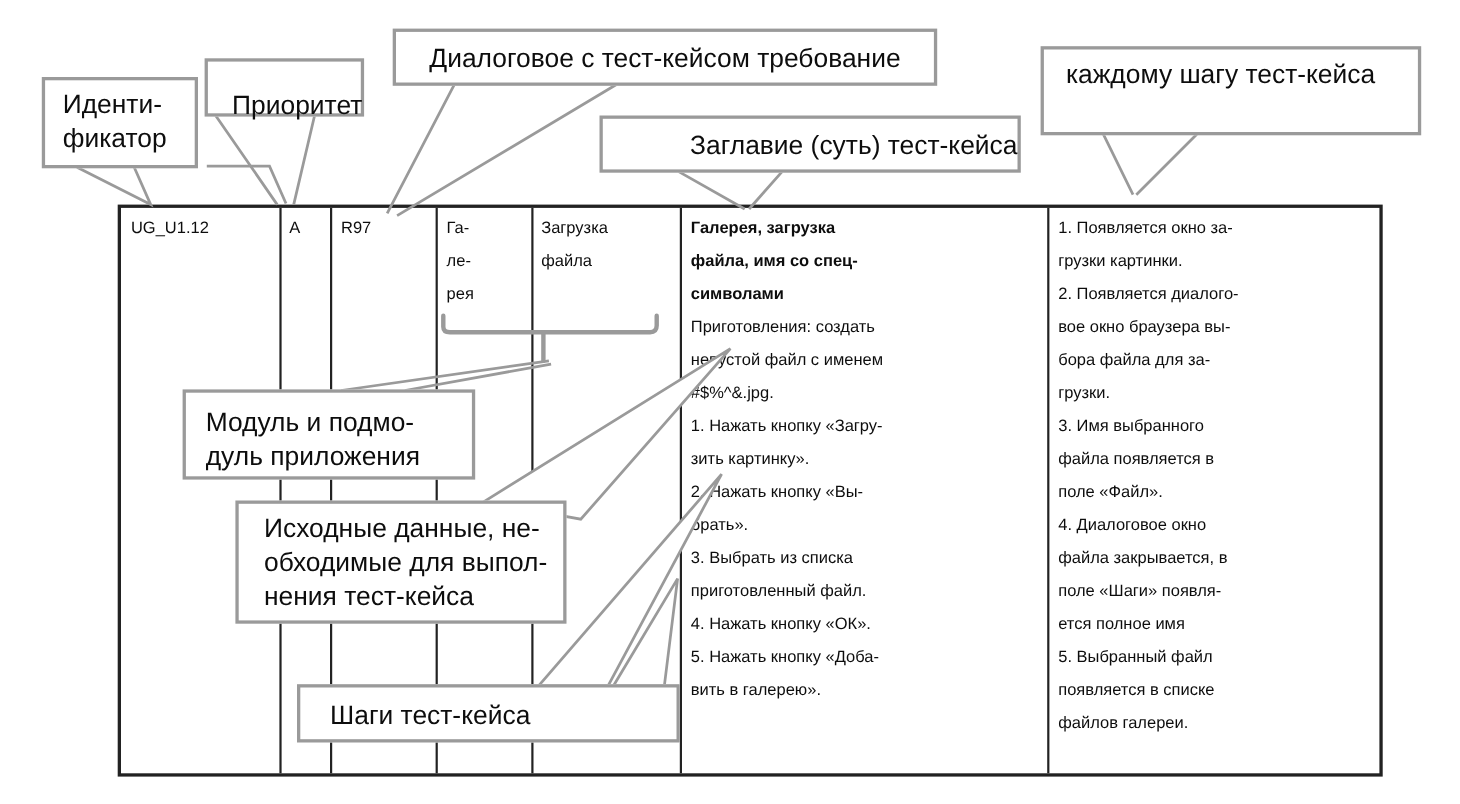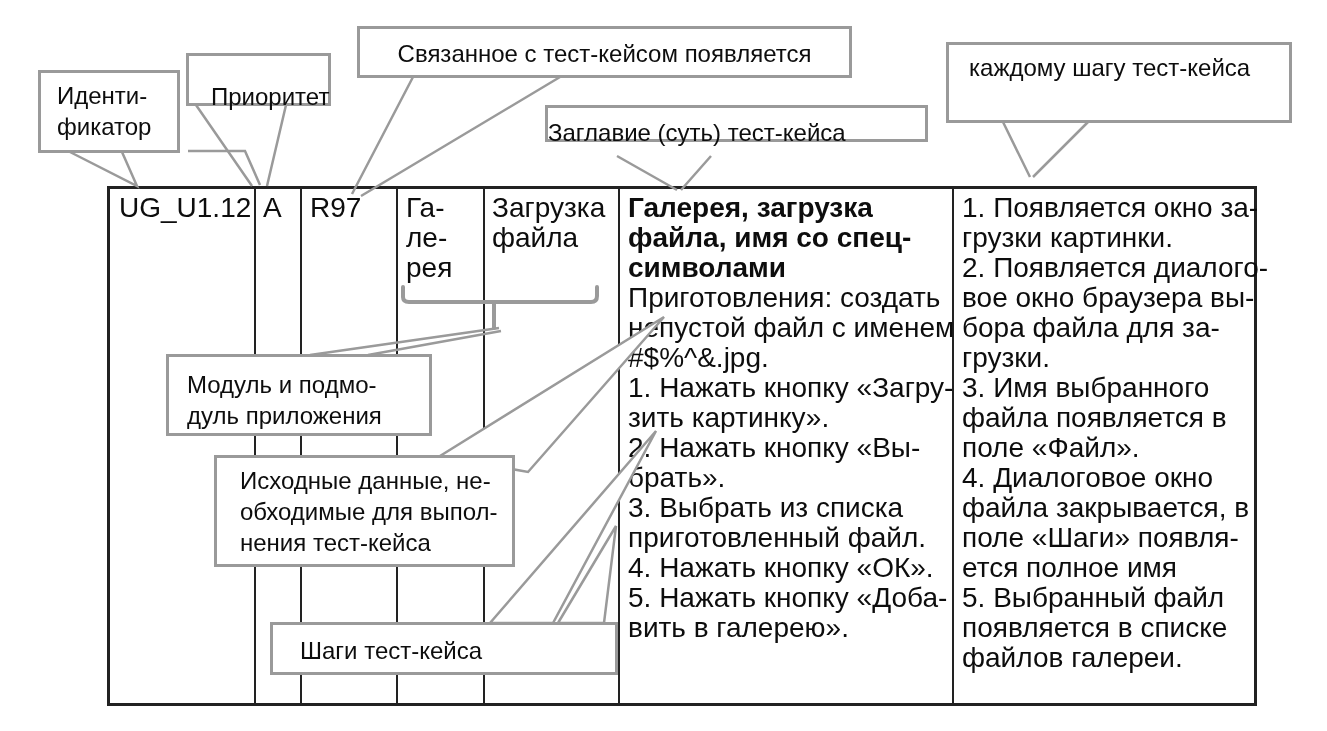--- a/index.html
+++ b/index.html
@@ -8,21 +8,21 @@
     font-family:"Liberation Sans","DejaVu Sans",sans-serif;
     color:#111;overflow:hidden;
   }
   
   .tbl{
     position:absolute;left:107px;top:186px;width:1150px;height:520px;
     border:3px solid #222;box-sizing:border-box;background:#fff;z-index:1;
   }
   .vline{position:absolute;top:0;bottom:0;width:2px;background:#222;}
   .cell{
-    position:absolute;top:4px;font-size:28px;line-height:30px;color:#0d0d0d;
+    position:absolute;top:4px;font-size:15px;line-height:30px;color:#0d0d0d;
     white-space:nowrap;
   }
   .cell div{white-space:nowrap;}
   .bold{font-weight:bold;}
   
   .overlay{position:absolute;left:0;top:0;z-index:2;pointer-events:none;}
   
   .co{
     position:absolute;background:#fff;border:3px solid #9a9a9a;box-sizing:border-box;
     font-size:24px;line-height:31px;color:#0d0d0d;z-index:3;white-space:nowrap;
@@ -119,23 +119,23 @@
     <polygon points="558,623 616,526 604,623" fill="#ffffff" stroke="#9a9a9a" stroke-width="2.5"></polygon>
   </svg>
 
   <div class="co" style="left:38px;top:70px;width:142px;height:83px;padding:7px 0 0 16px">
       <div>Иденти-</div>
       <div>фикатор</div>
     </div>
 
   <div class="co" style="left:186px;top:53px;width:145px;height:53px;padding:25px 0 0 22px">Приоритет</div>
 
-  <div class="co" style="left:357px;top:26px;width:495px;height:52px;padding:9px 0 0 0;text-align:center">Связанное с тест-кейсом появляется</div>
+  <div class="co" style="left:357px;top:26px;width:495px;height:52px;padding:9px 0 0 0;text-align:center">Диалоговое с тест-кейсом требование</div>
 
-  <div class="co" style="left:545px;top:105px;width:383px;height:37px;padding:9px 0 0 0;text-align:left">Заглавие (суть) тест-кейса</div>
+  <div class="co" style="left:545px;top:105px;width:383px;height:52px;padding:9px 0 0 0;text-align:right">Заглавие (суть) тест-кейса</div>
 
   <div class="co" style="left:946px;top:42px;width:346px;height:81px;padding:7px 0 0 20px">
       <div>каждому шагу тест-кейса</div>
     </div>
 
   <div class="co" style="left:166px;top:354px;width:266px;height:82px;padding:12px 0 0 18px">
       <div>Модуль и подмо-</div>
       <div>дуль приложения</div>
     </div>
 

